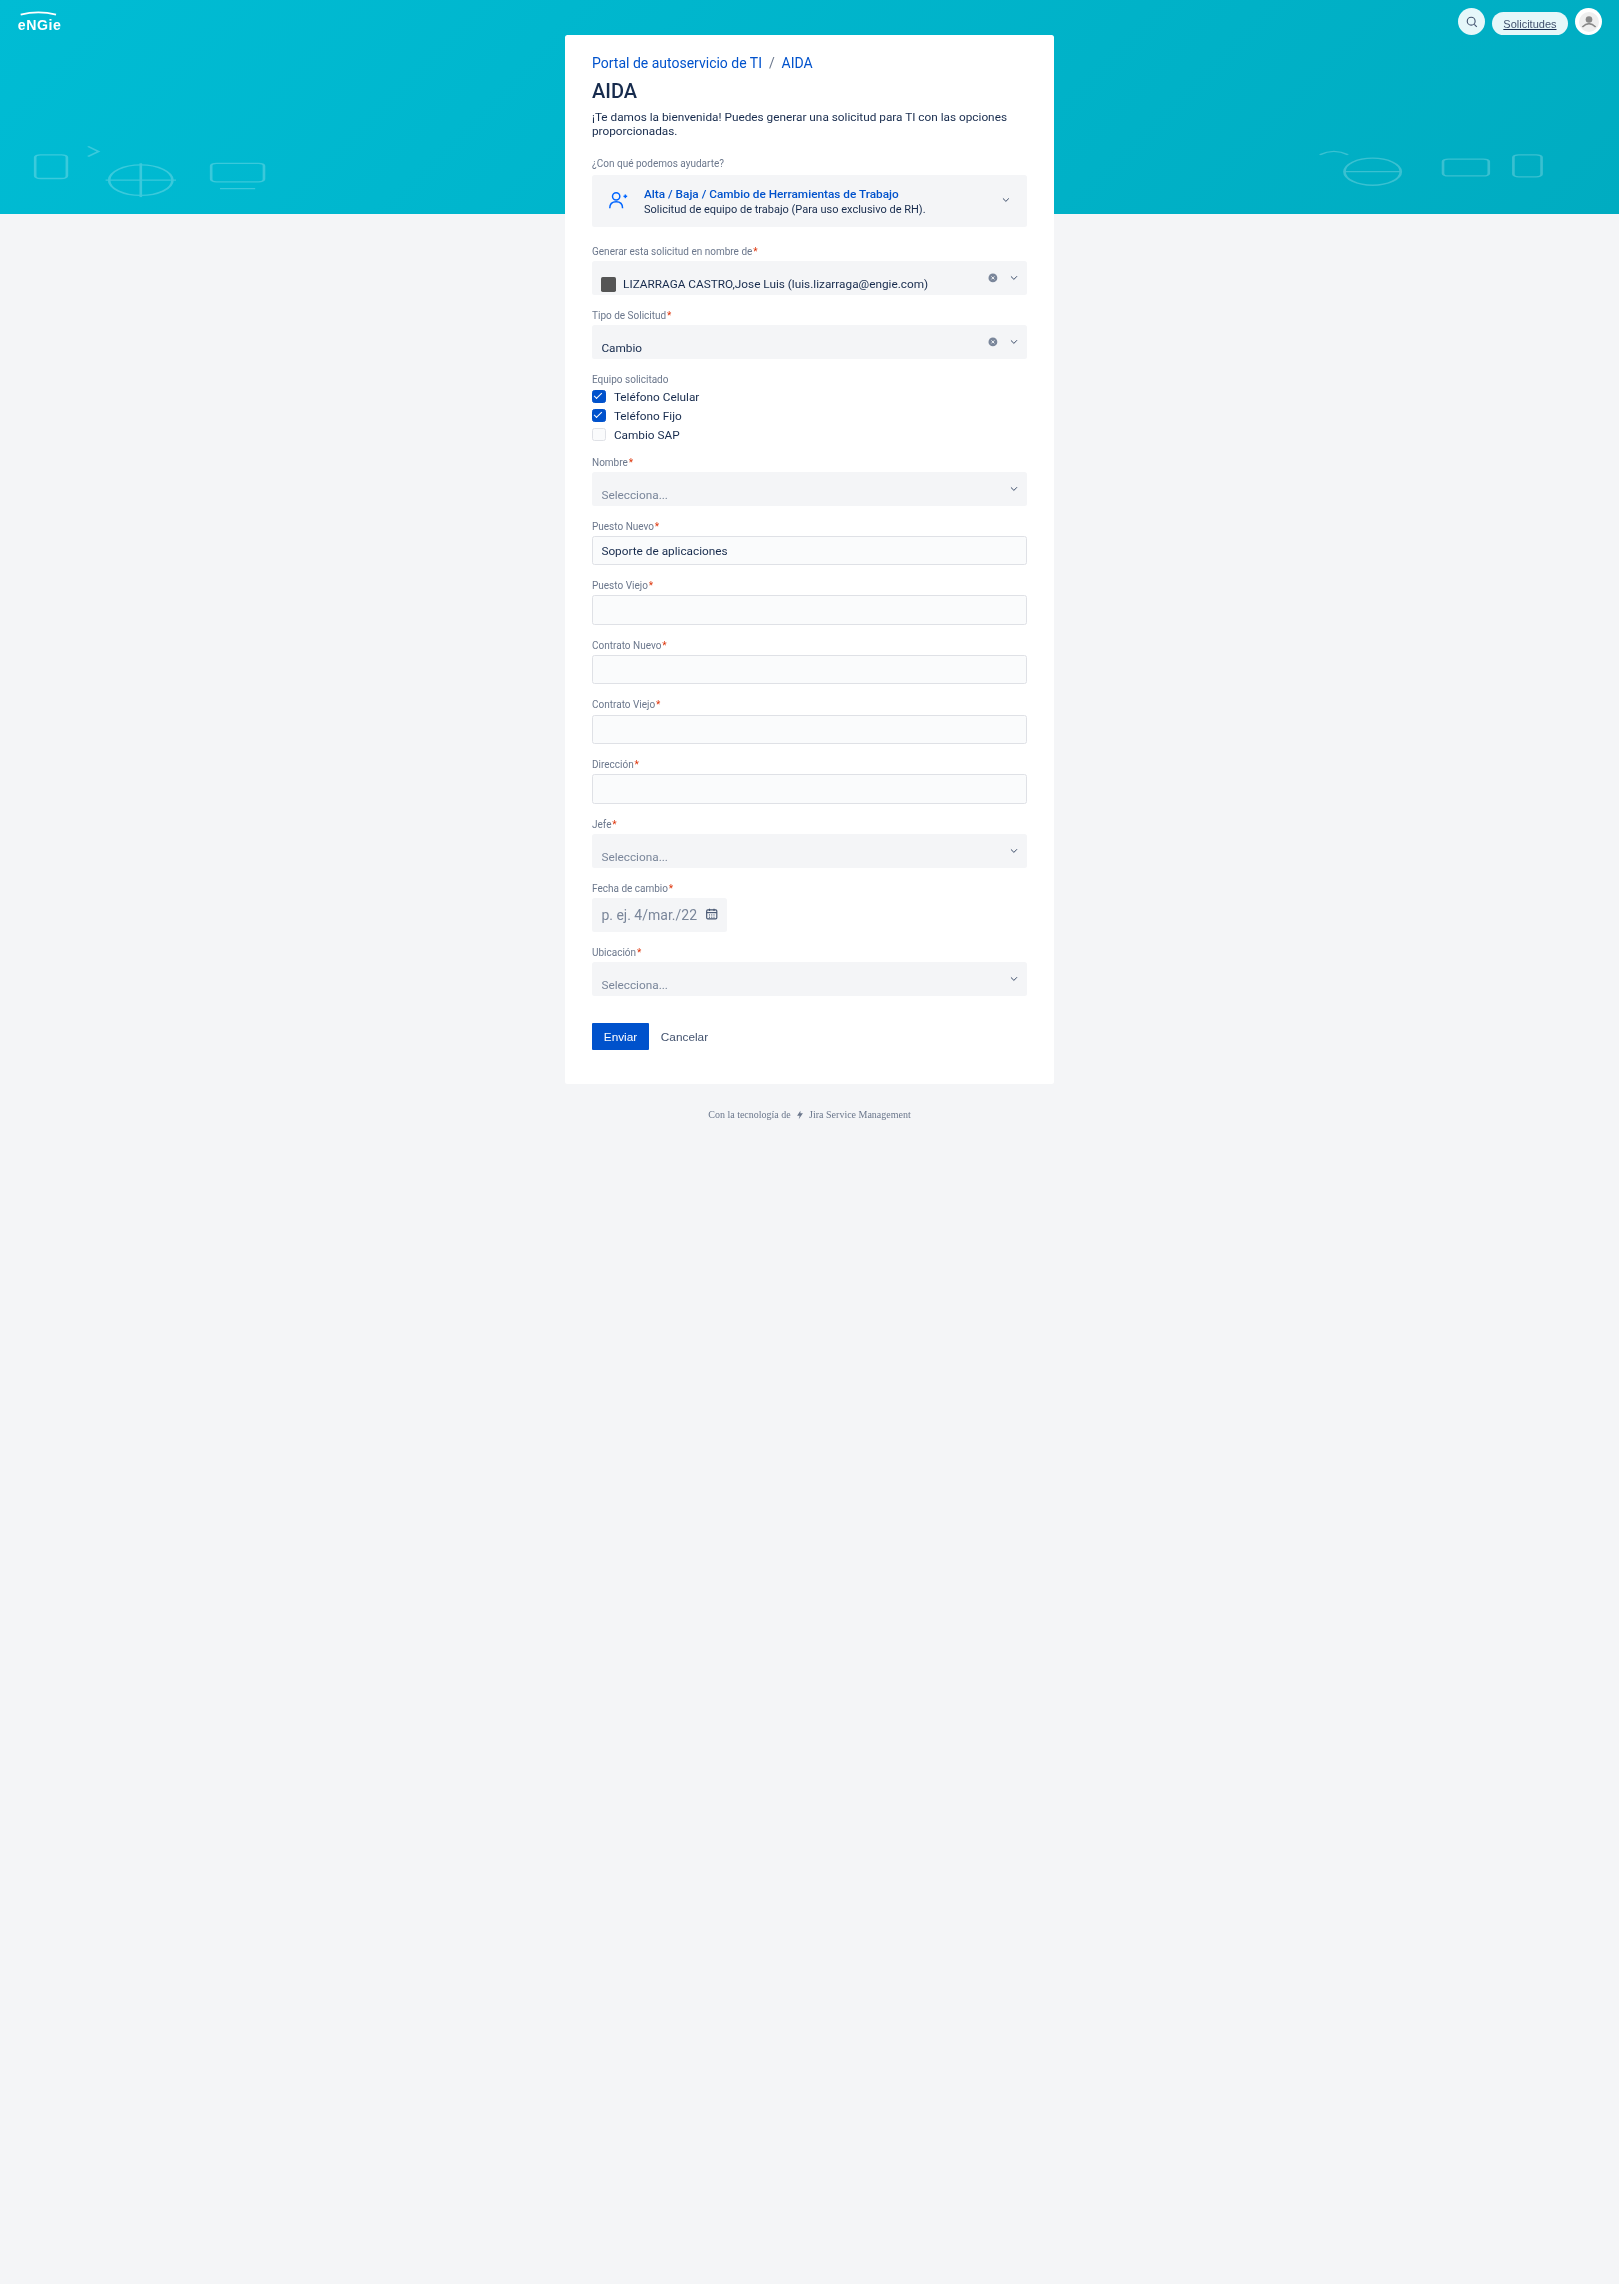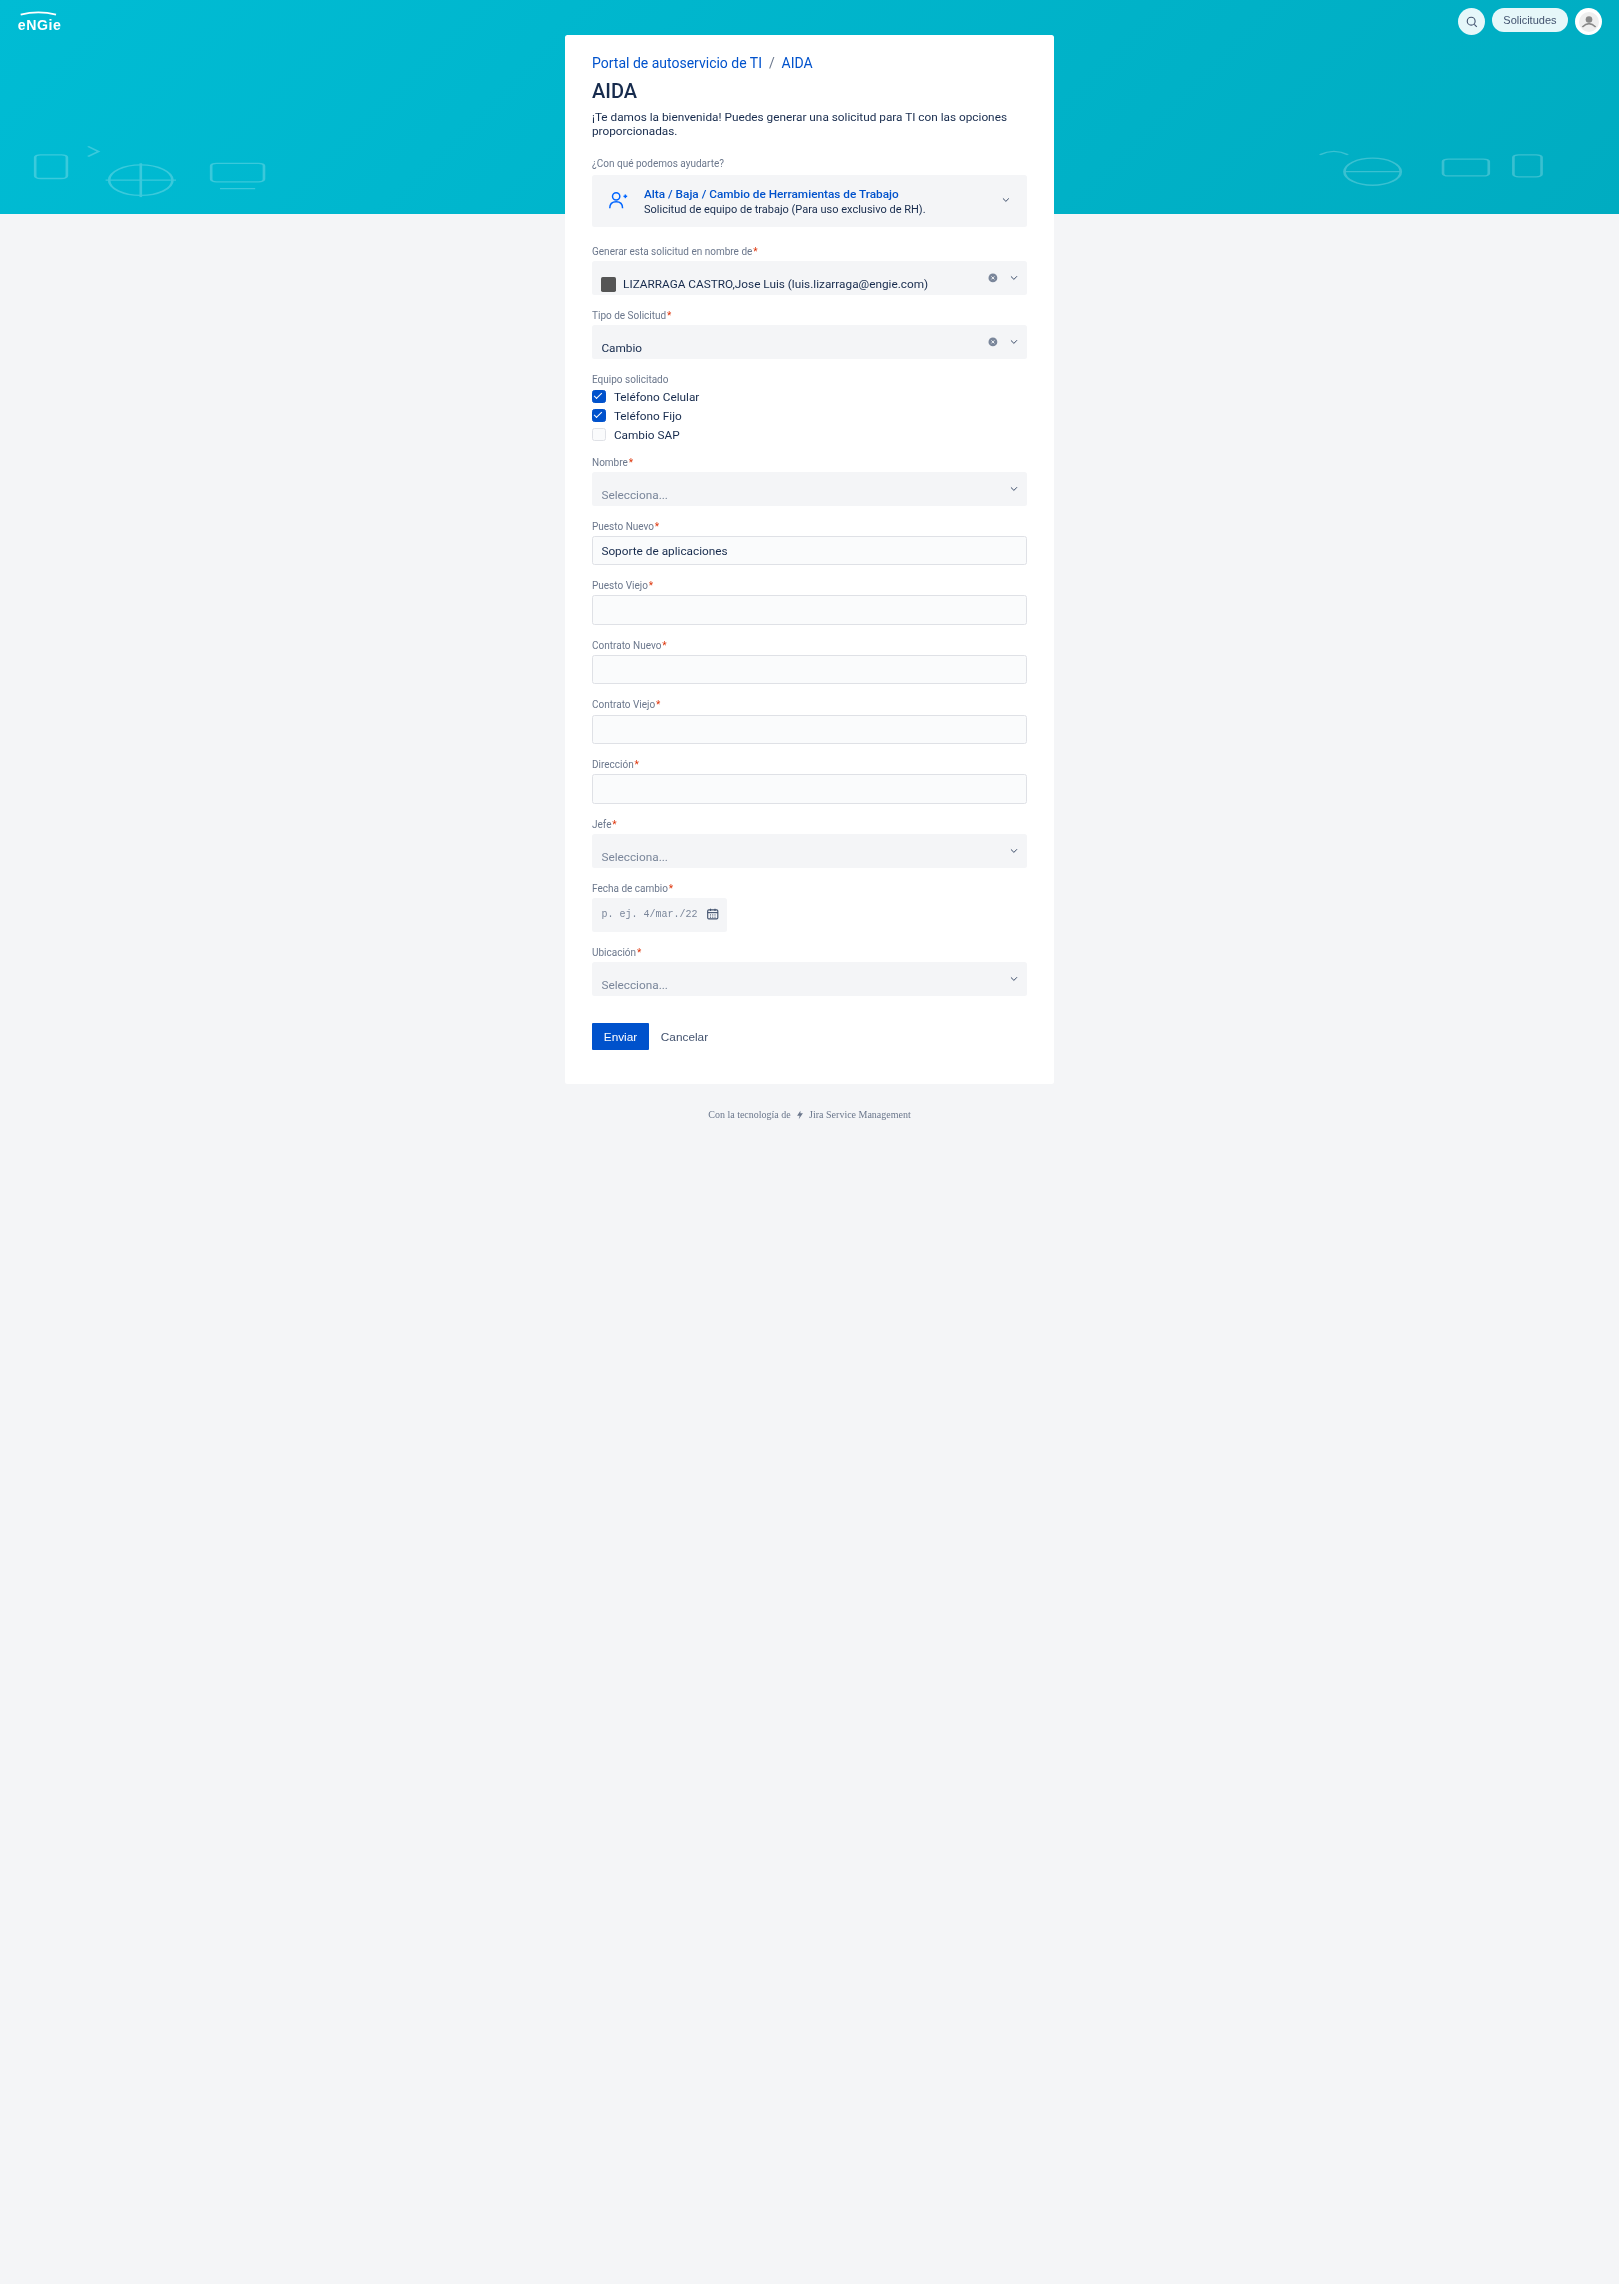--- a/index.html
+++ b/index.html
@@ -11,21 +11,21 @@
     overflow: hidden;
   }
   .header-top {
     display: flex;
     align-items: center;
     justify-content: space-between;
     padding: 8.4px 17px;
   }
   .logo { color: #fff; display: flex; align-items: center; }
   .logo svg { height: 23.6px; }
-  .header-actions { display: flex; align-items: flex-start; gap: 6.7px; }
+  .header-actions { display: flex; align-items: flex-end; gap: 6.7px; text-decoration: underline; }
   .icon-btn {
     width: 27px; height: 27px; border-radius: 50%;
     background: rgba(255,255,255,0.9); display: flex;
     align-items: center; justify-content: center; cursor: pointer;
     border: none;
   }
   .pill-btn {
     background: rgba(255,255,255,0.9); border: none;
     border-radius: 13.5px; padding: 5.9px 11.8px; font-size: 11px;
     cursor: pointer; color: #42526e;
@@ -92,21 +92,21 @@
     width:100%; border:1.7px solid #dfe1e6; border-radius:2.5px;
     background:#fafbfc; padding: 6.7px 8.4px; font-size:11.8px;
     color:#172b4d; font-family:inherit;
   }
 
   .date-box {
     display:inline-flex; align-items:center; background:#f4f5f7;
     border:1.7px solid transparent; border-radius:2.5px; padding:0 6.7px 0 8.4px;
     min-height:34px; gap:8.4px; cursor:pointer;
   }
-  .date-box .placeholder { color:#7a869a; font-size:10px;font-family:Liberation Mono, monospace; }
+  .date-box .placeholder { color:#7a869a; font-size:14px; }
   .date-box .cal-icon { color:#42526e; }
 
   .form-actions { margin-top: 27px; display:flex; gap:11.8px; align-items:center; }
   .btn-primary {
     background:#0052cc; color:#fff; border:none; border-radius:1px;
     padding: 6.7px 11.8px; font-size:11.8px; cursor:pointer;
   }
   .btn-link { background:none; border:none; color:#42526e; font-size:11.8px; cursor:pointer; }
 
   .footer { text-align:center; padding: 25px 0 17px; font-size:10px; color:#6b778c;font-family:Liberation Serif, serif; }

